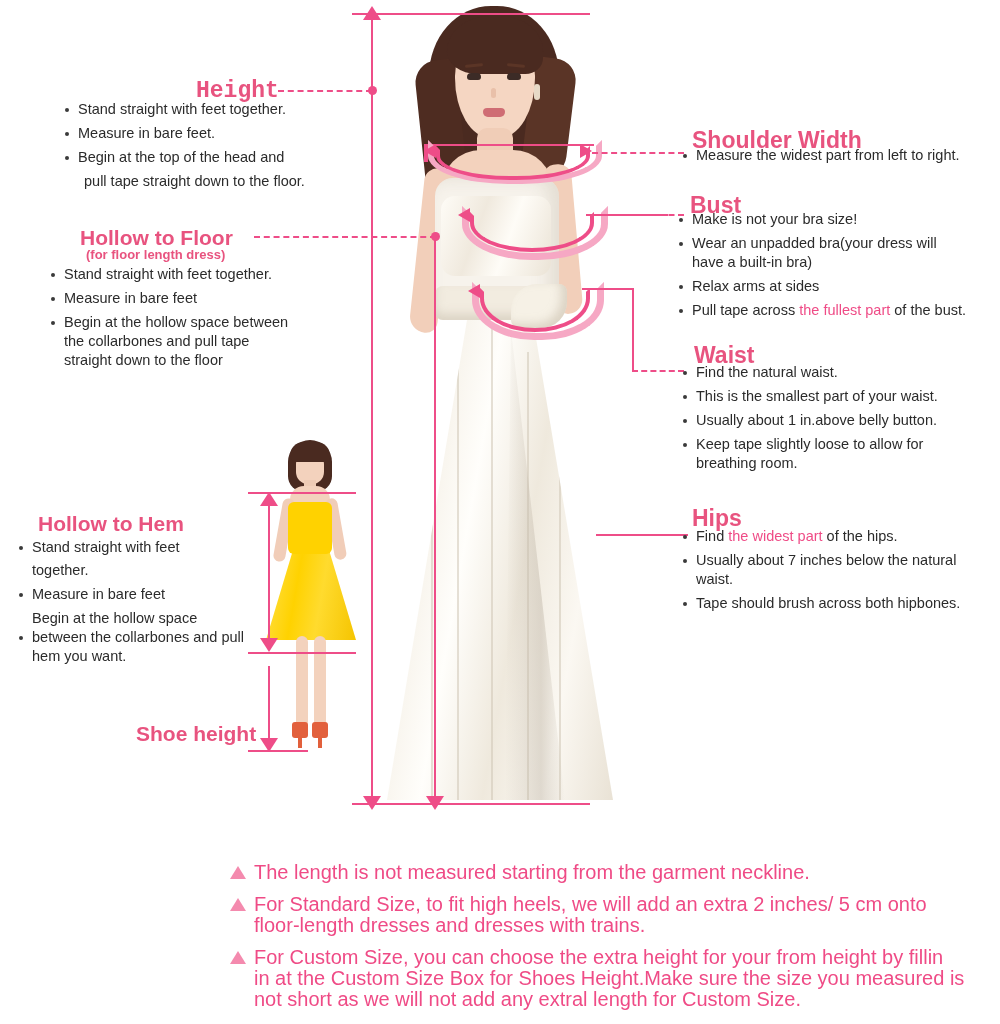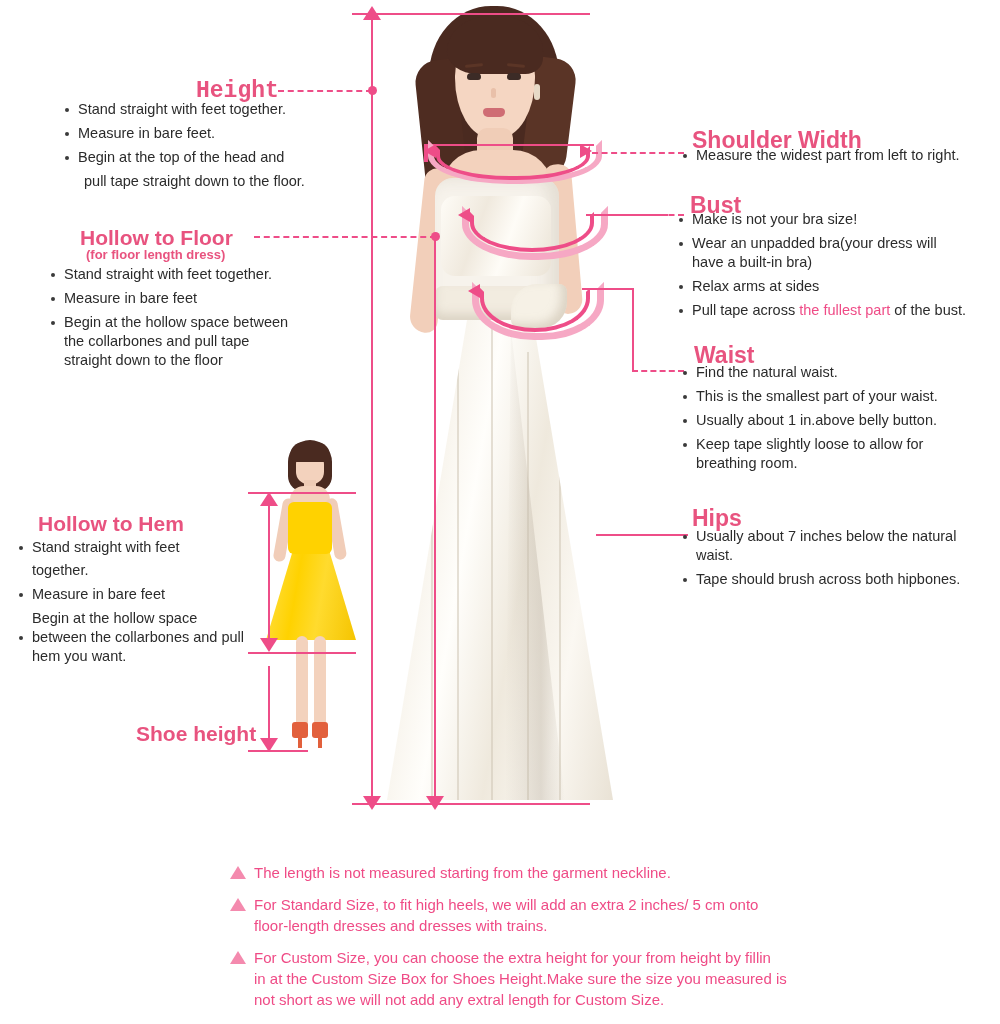--- a/index.html
+++ b/index.html
@@ -231,21 +231,21 @@
     border-left: 12px solid #ee4d88;
   }
 
   
   .footer-notes {
     left: 228px; top: 862px; width: 760px;
   }
   .fnote {
     position: relative;
     color: #ef4b86;
-    font-size: 15px;
+    font-size: 20px;
     line-height: 21px;
     padding-left: 26px;
     margin-bottom: 11px;
   }
   .fnote .tri {
     position: absolute;
     left: 2px; top: 4px;
     width: 0; height: 0;
     border-left: 8px solid transparent;
     border-right: 8px solid transparent;
@@ -401,20 +401,21 @@
   <ul class="bullets abs" style="left:680px; top:363px; width:320px;">
     <li>Find the natural waist.</li>
     <li>This is the smallest part of your waist.</li>
     <li>Usually about 1 in.above belly button.</li>
     <li style="margin-bottom:0;">Keep tape slightly loose to allow for</li>
     <li class="nodot">breathing room.</li>
   </ul>
 
   <div class="abs heading h-big" style="left:692px; top:505px;">Hips</div>
   <ul class="bullets abs" style="left:680px; top:527px; width:320px;">
+    <li><span>Find </span><span class="pinkword">the widest part</span><span> of the hips.</span></li>
     <li style="margin-bottom:0;">Usually about 7 inches below the natural</li>
     <li class="nodot">waist.</li>
     <li>Tape should brush across both hipbones.</li>
   </ul>
 
   <div class="abs footer-notes">
     <div class="fnote">
       <span class="tri"></span>
       <span>The length is not measured starting from the garment neckline.</span>
     </div>

